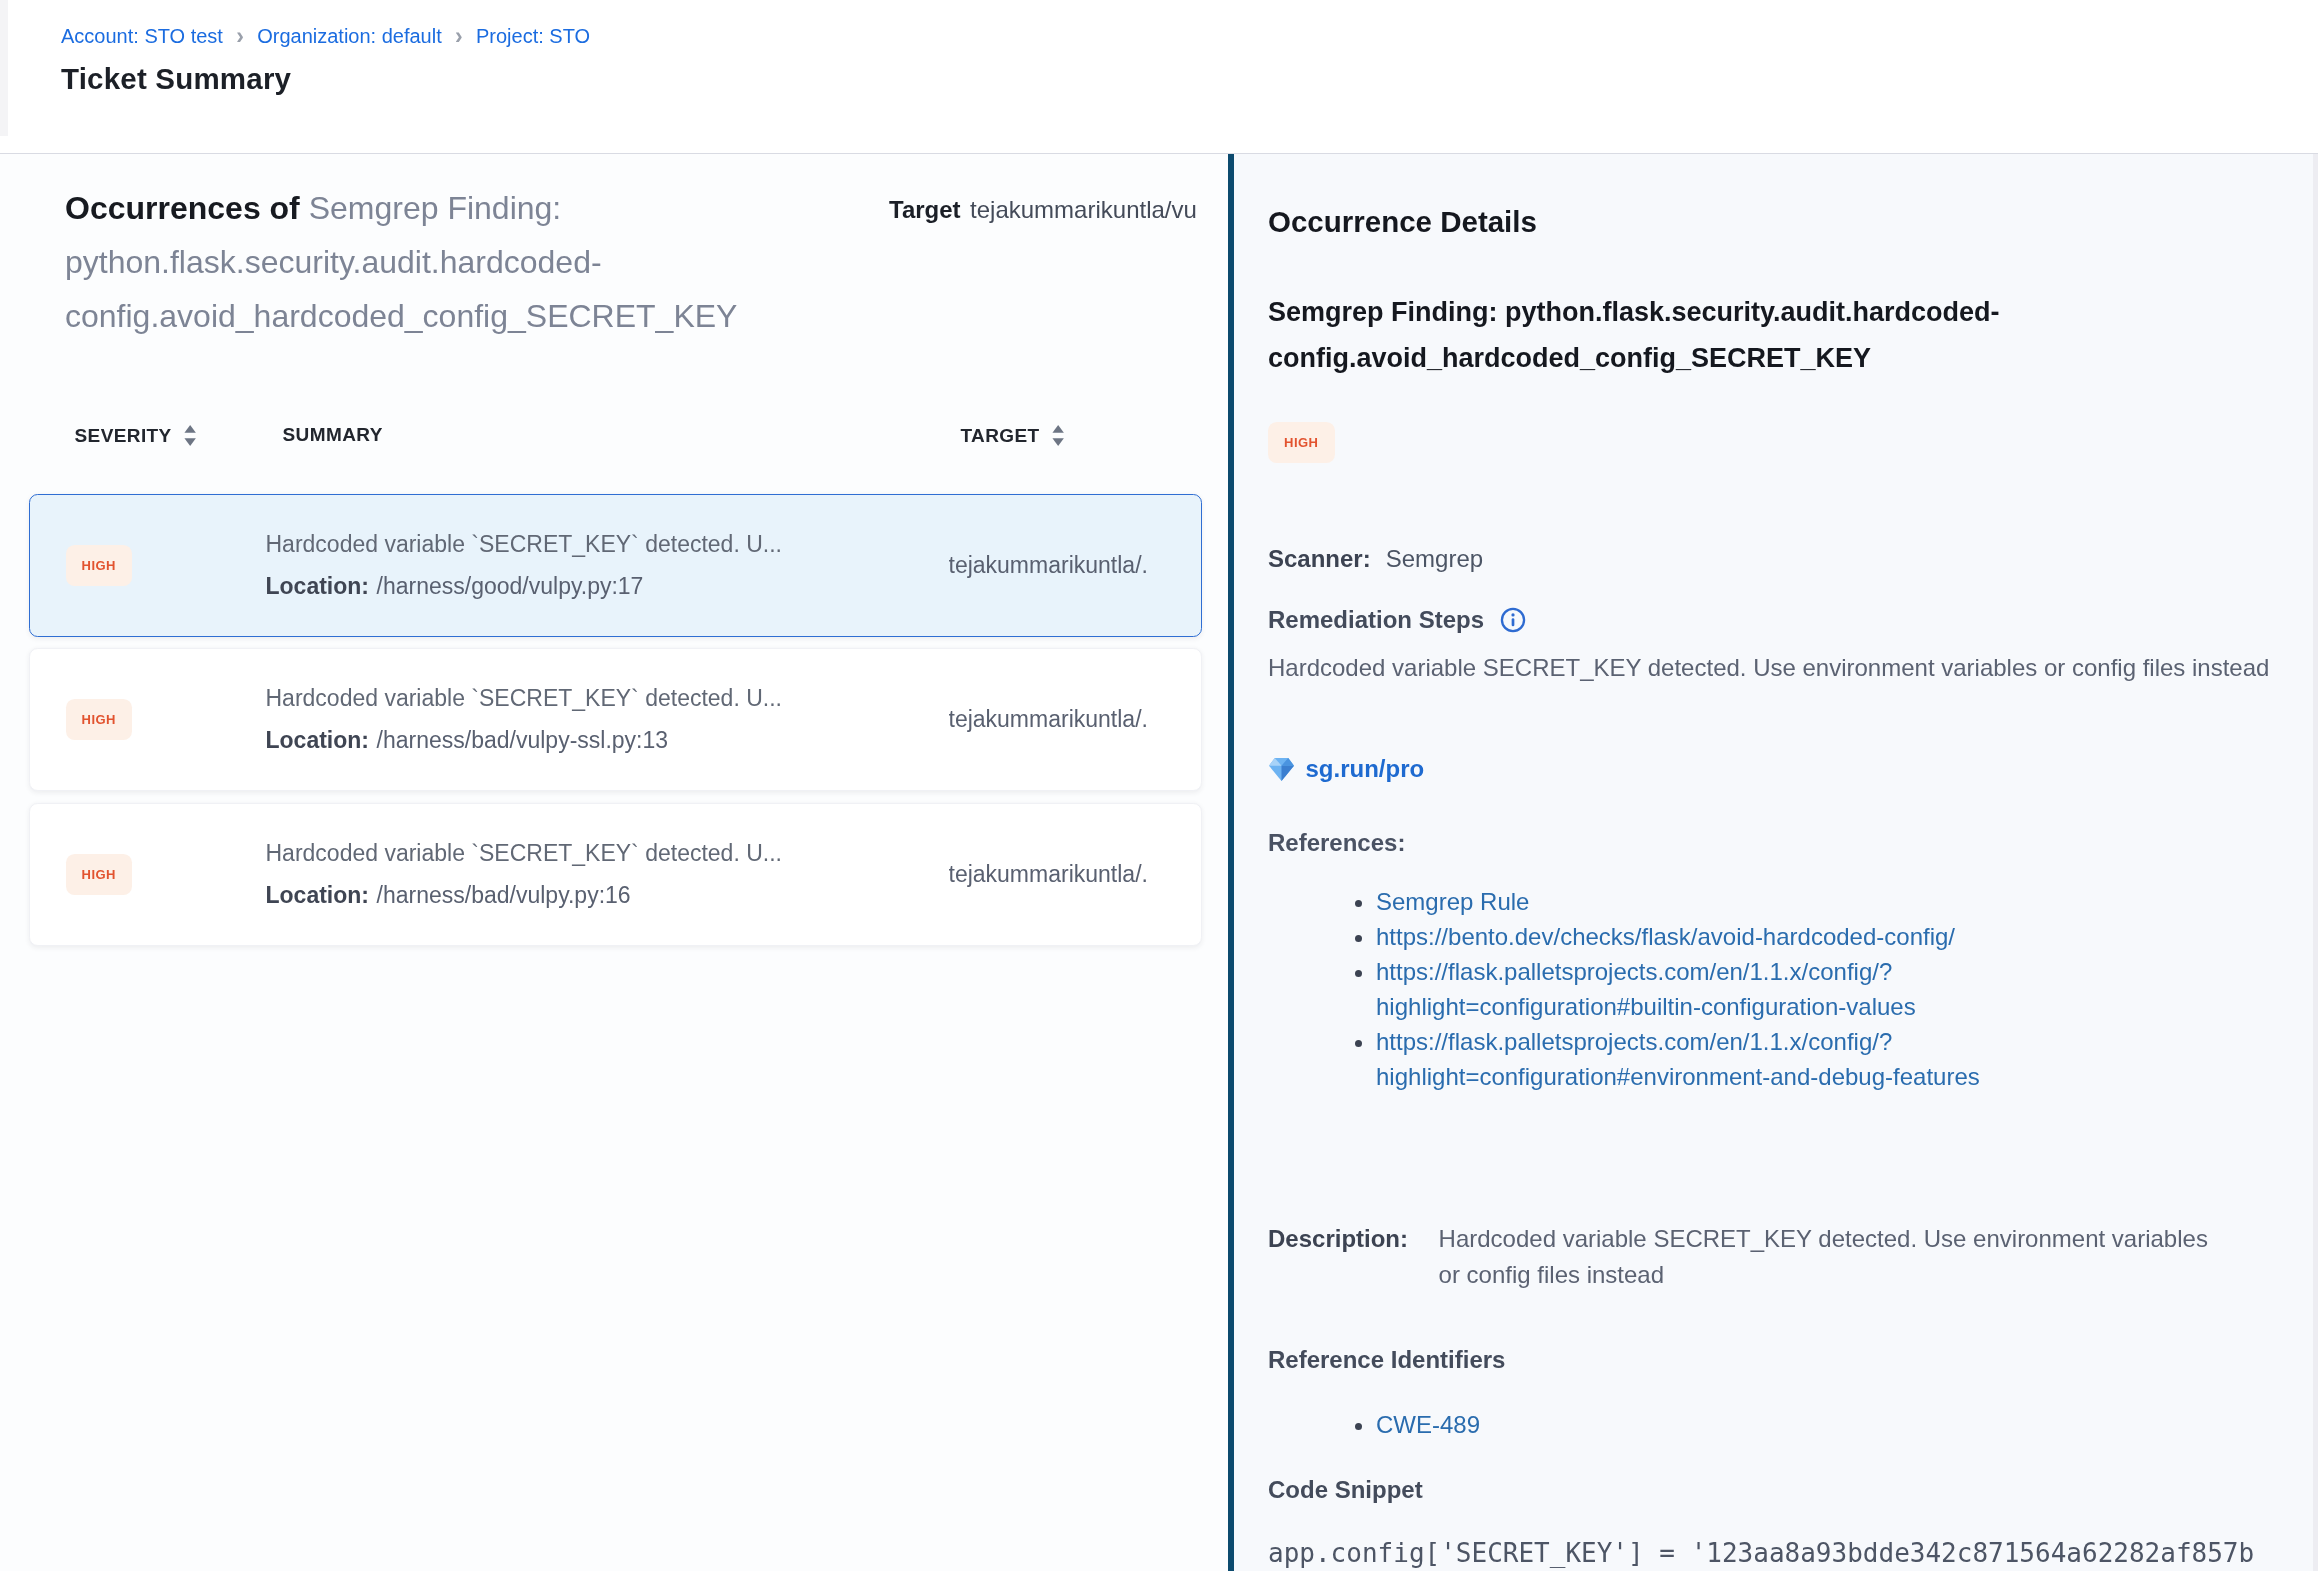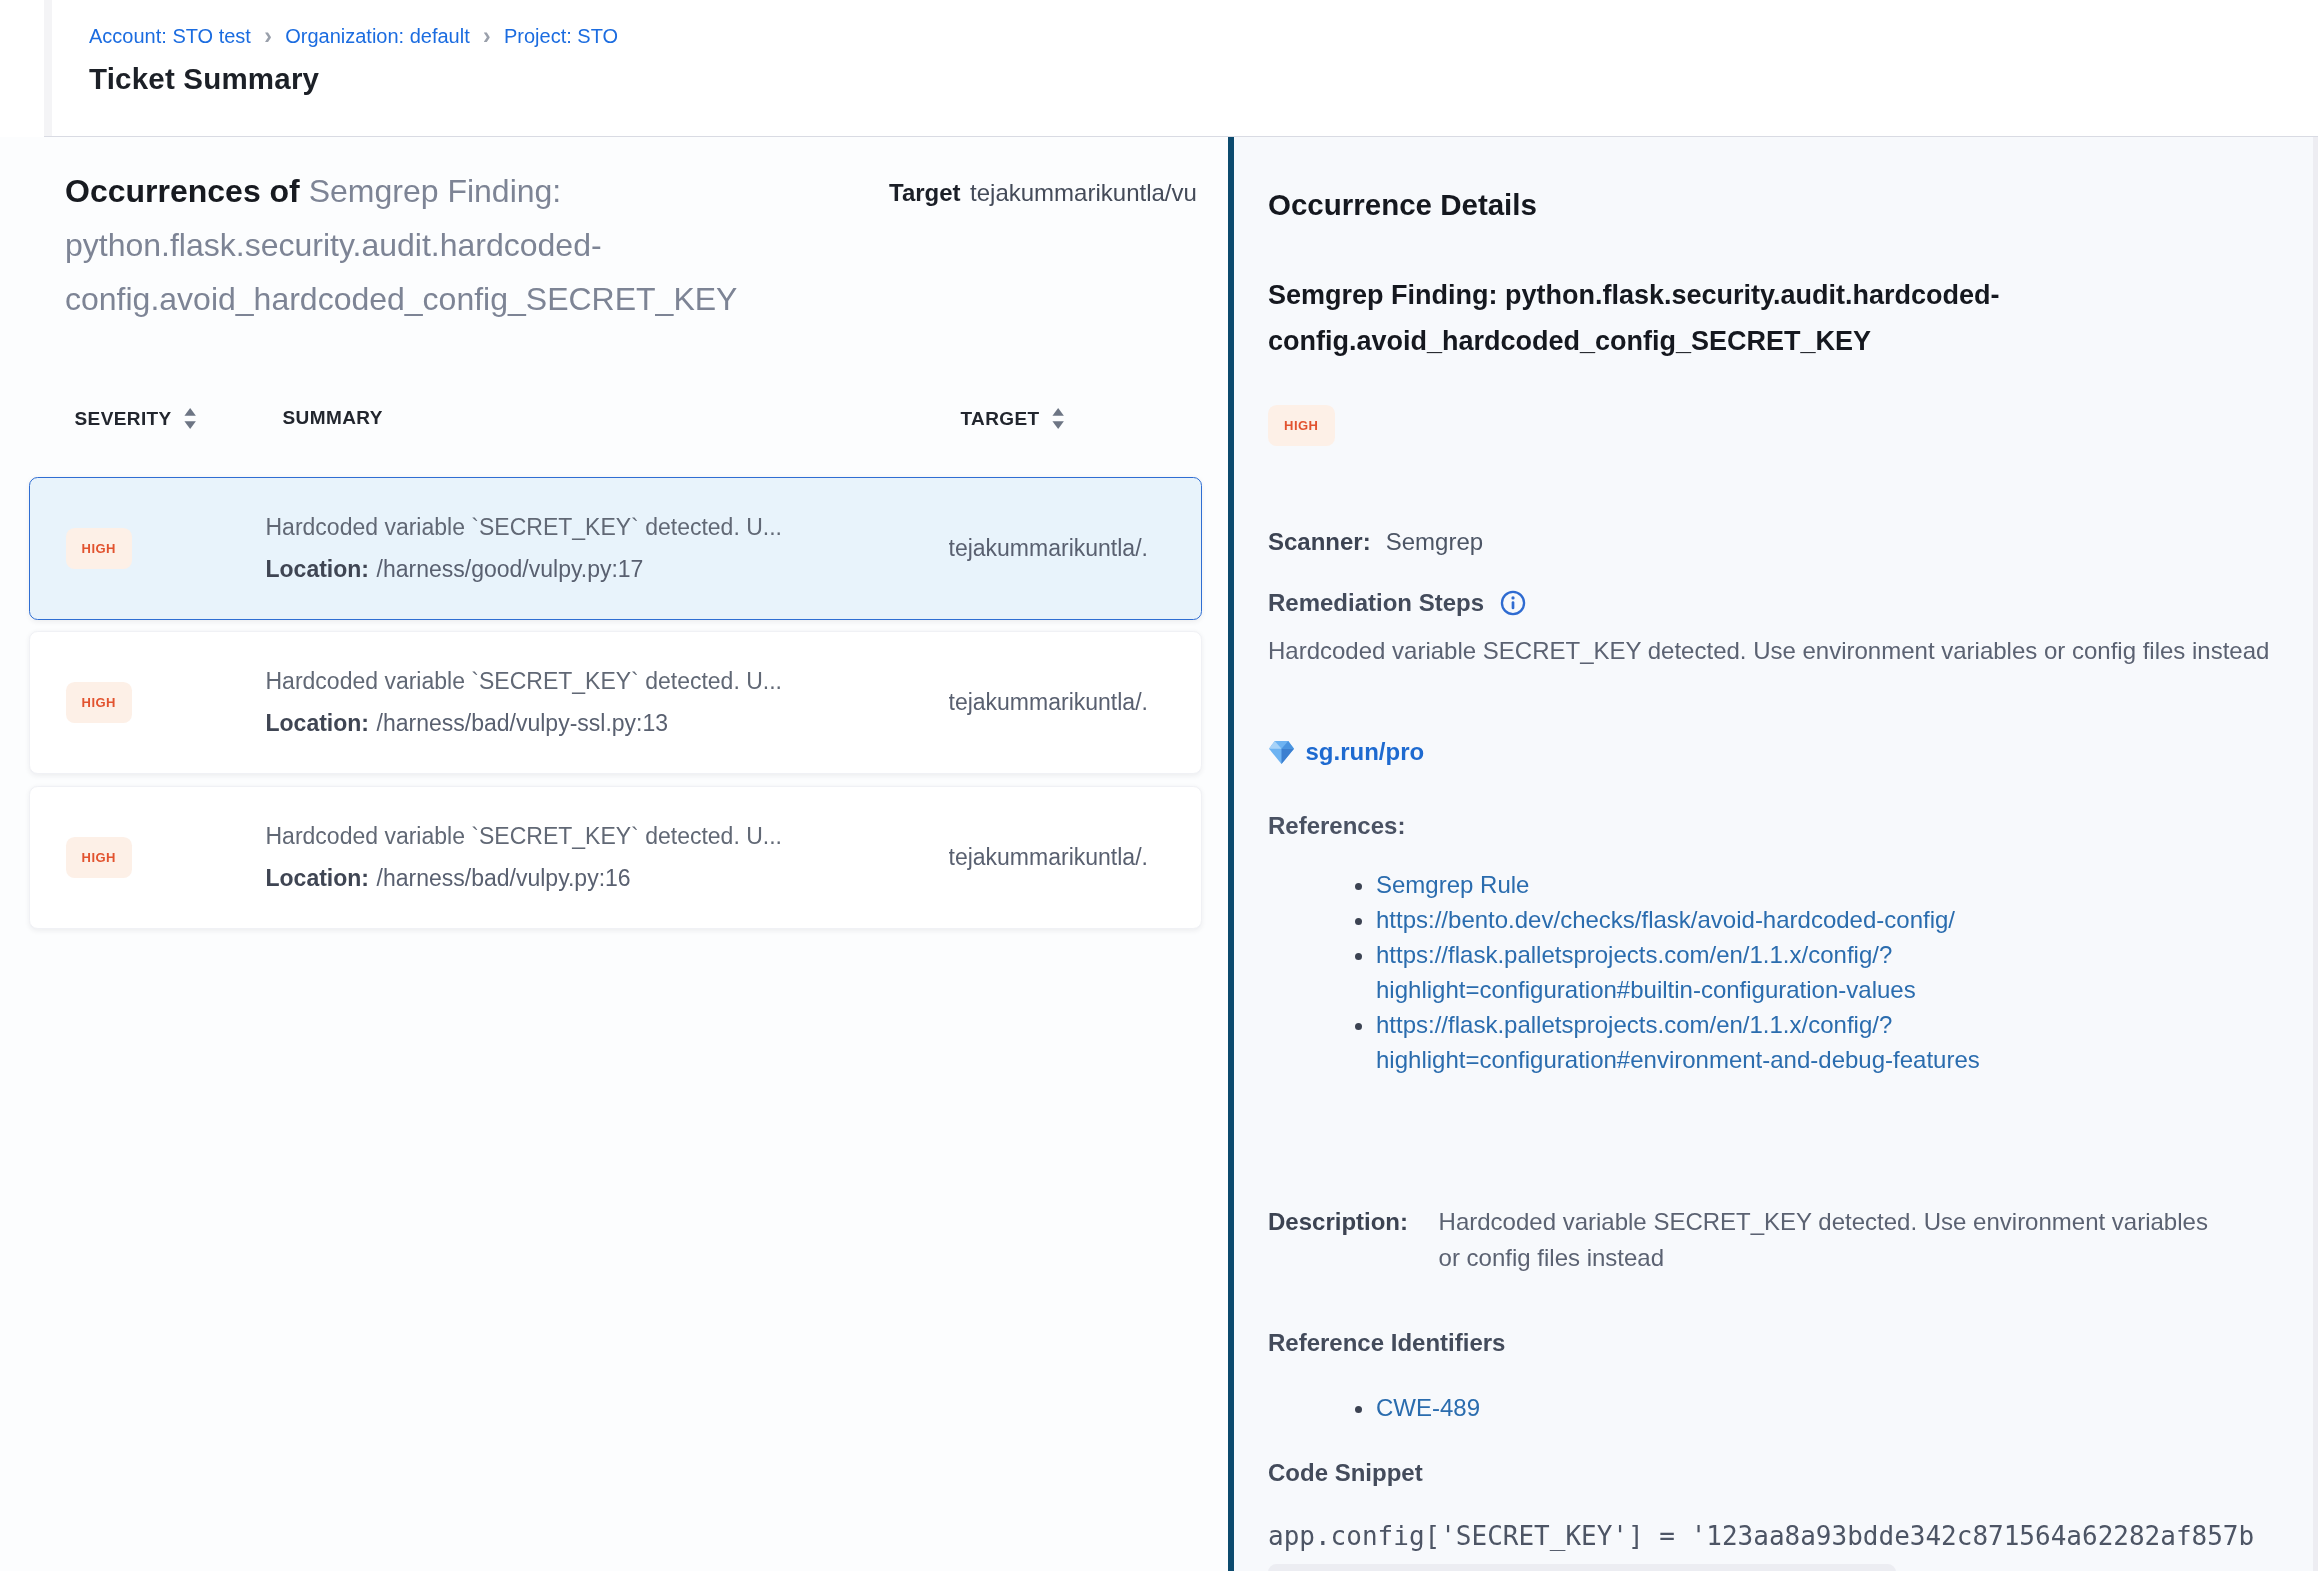--- a/index.html
+++ b/index.html
@@ -1,21 +1,21 @@
 <!DOCTYPE html>
 <html style="font-size:15px"><head>
 <meta charset="utf-8">
 <style>
   * { margin:0; padding:0; box-sizing:border-box; }
   html,body { width:2319px; height:1571px; background:#ffffff;
     font-family:"Liberation Sans","DejaVu Sans",sans-serif; color:#1c2027; overflow:hidden; }
 
   
-  .top-header { position:relative; height:137px; background:#ffffff;
-    border-bottom:1px solid #d9dbe3; padding:25px 0 0 45px;margin-left:44px; }
+  .top-header { position:relative; height:154px; background:#ffffff;
+    border-bottom:1px solid #d9dbe3; padding:25px 0 0 61px; }
   .edge-strip { position:absolute; left:0; top:0; width:7.6px; height:136px; background:#f4f4f6; }
   .breadcrumb { display:flex; align-items:center; gap:11.4px; font-size:20px; }
   .breadcrumb a { color:#1b6ce0; text-decoration:none; cursor:pointer; }
   .crumb-sep { color:#9aa0ab; font-size:23px; font-weight:700; line-height:1; padding:0 1.9px; }
   .page-title { margin-top:14.3px; font-size:29.5px; font-weight:700; color:#1c2027; letter-spacing:0.2px; }
 
   
   .main { display:flex; height:1434px; }
   .left-panel { position:relative; width:1234px; background:#fcfdfe;
     border-right:6px solid #0c4a6e; overflow:hidden; }

